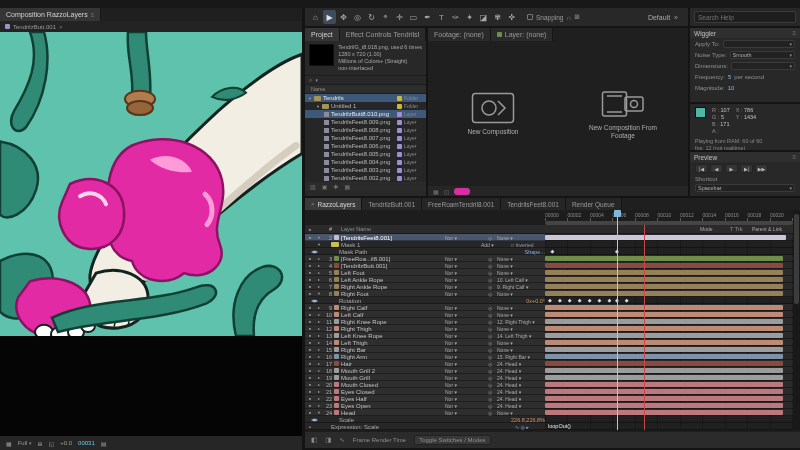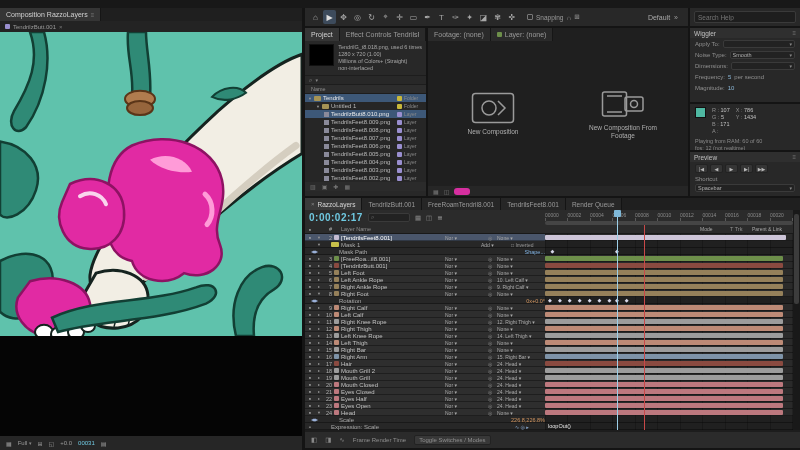--- a/index.html
+++ b/index.html
@@ -449,27 +449,20 @@
       <div class="tltab">
         <span>FreeRoamTendril8.001</span>
       </div>
       <div class="tltab">
         <span>TendrilsFeet8.001</span>
       </div>
       <div class="tltab">
         <span>Render Queue</span>
       </div>
     </div>
-  <div id="tl-bar">
-    <span id="tl-timecode">0:00:02:17</span>
-    <span id="tl-search">⌕</span>
-    <span class="tl-ic">▦</span>
-    <span class="tl-ic">◫</span>
-    <span class="tl-ic">≣</span>
-  </div>
   <div id="ruler">
       <span class="tick" style="left: 0px;">00000</span>
       <span class="tick" style="left: 22.5px;">00002</span>
       <span class="tick" style="left: 45px;">00004</span>
       <span class="tick" style="left: 67.5px;">00006</span>
       <span class="tick" style="left: 90px;">00008</span>
       <span class="tick" style="left: 112.5px;">00010</span>
       <span class="tick" style="left: 135px;">00012</span>
       <span class="tick" style="left: 157.5px;">00014</span>
       <span class="tick" style="left: 180px;">00016</span>

